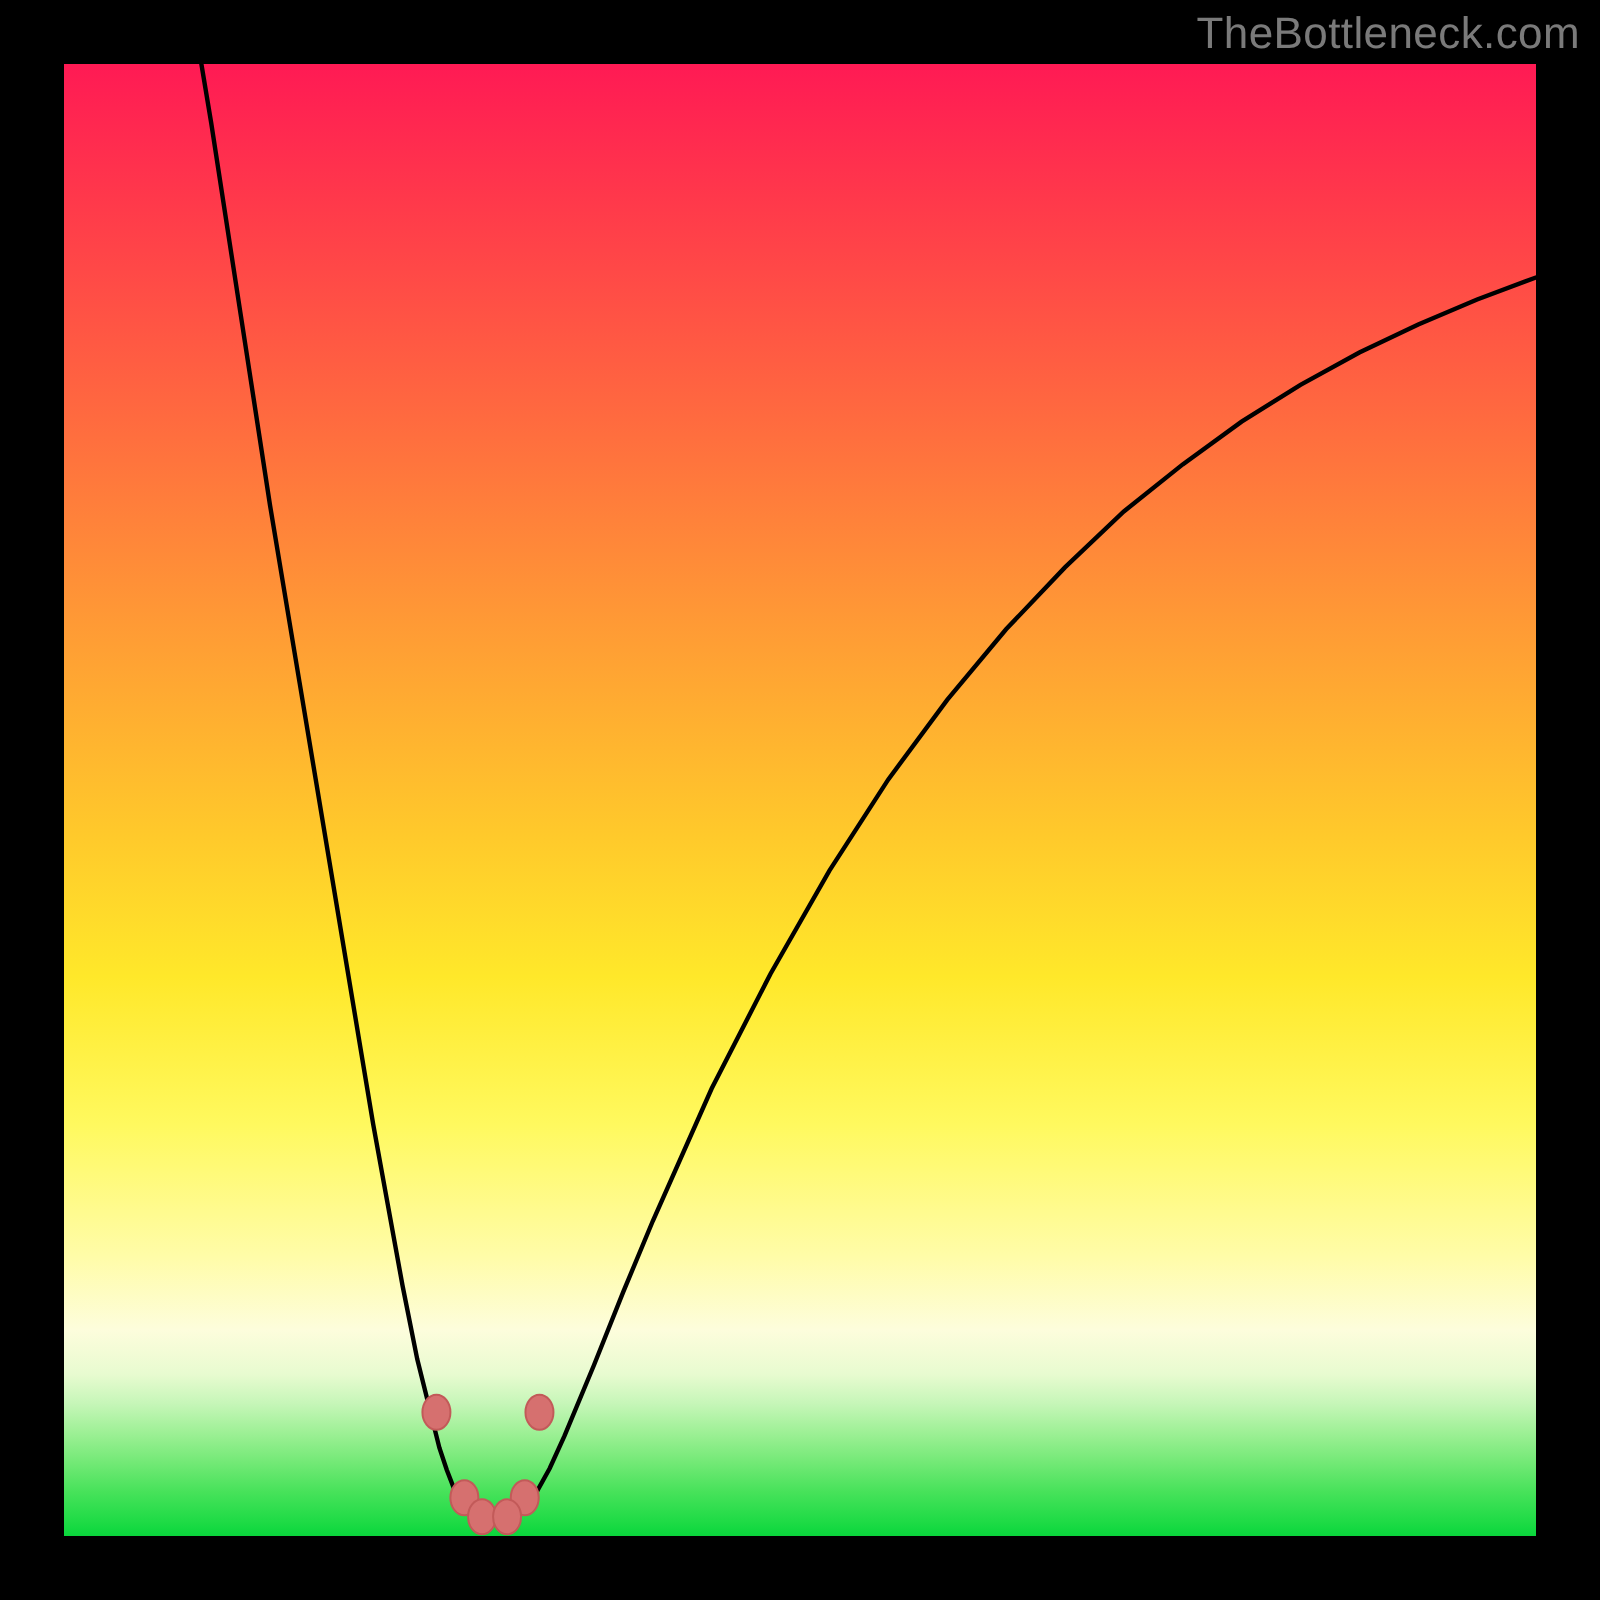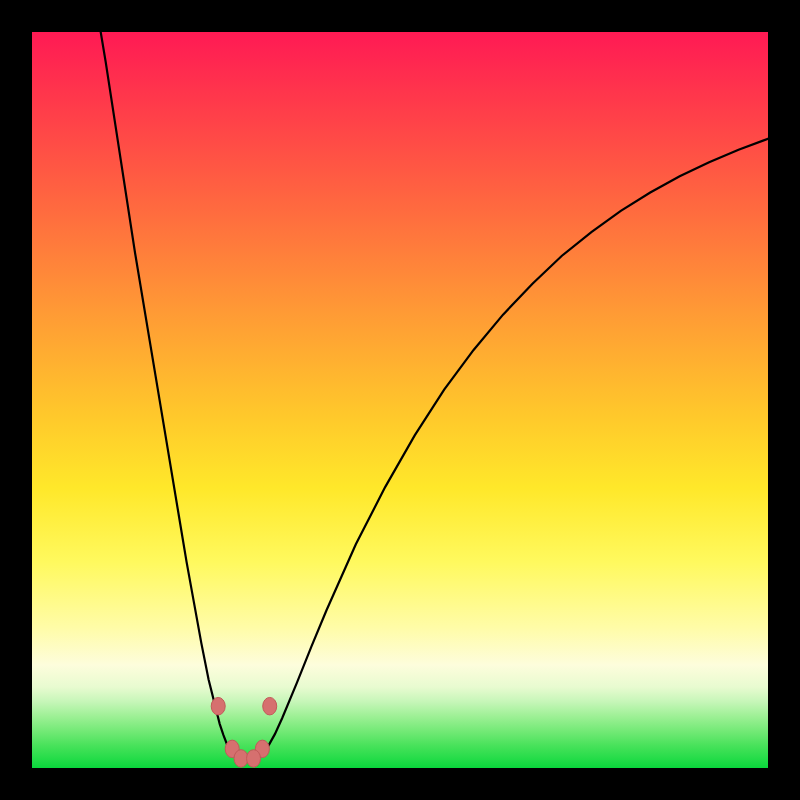--- a/index.html
+++ b/index.html
@@ -76,13 +76,14 @@
       <g id="marker-group">
           <ellipse cx="186.21" cy="674.18" rx="7" ry="8.75" fill="#d6706f" stroke="#c25a59" stroke-width="1"></ellipse>
           <ellipse cx="237.73" cy="674.18" rx="7" ry="8.75" fill="#d6706f" stroke="#c25a59" stroke-width="1"></ellipse>
           <ellipse cx="200.19" cy="716.86" rx="7" ry="8.75" fill="#d6706f" stroke="#c25a59" stroke-width="1"></ellipse>
           <ellipse cx="230.37" cy="716.86" rx="7" ry="8.75" fill="#d6706f" stroke="#c25a59" stroke-width="1"></ellipse>
           <ellipse cx="209.02" cy="726.43" rx="7" ry="8.75" fill="#d6706f" stroke="#c25a59" stroke-width="1"></ellipse>
           <ellipse cx="221.54" cy="726.43" rx="7" ry="8.75" fill="#d6706f" stroke="#c25a59" stroke-width="1"></ellipse>
         </g>
     </svg>
   </div>
+  <div class="watermark">TheBottleneck.com</div>
 </div>
 
 </body></html>

